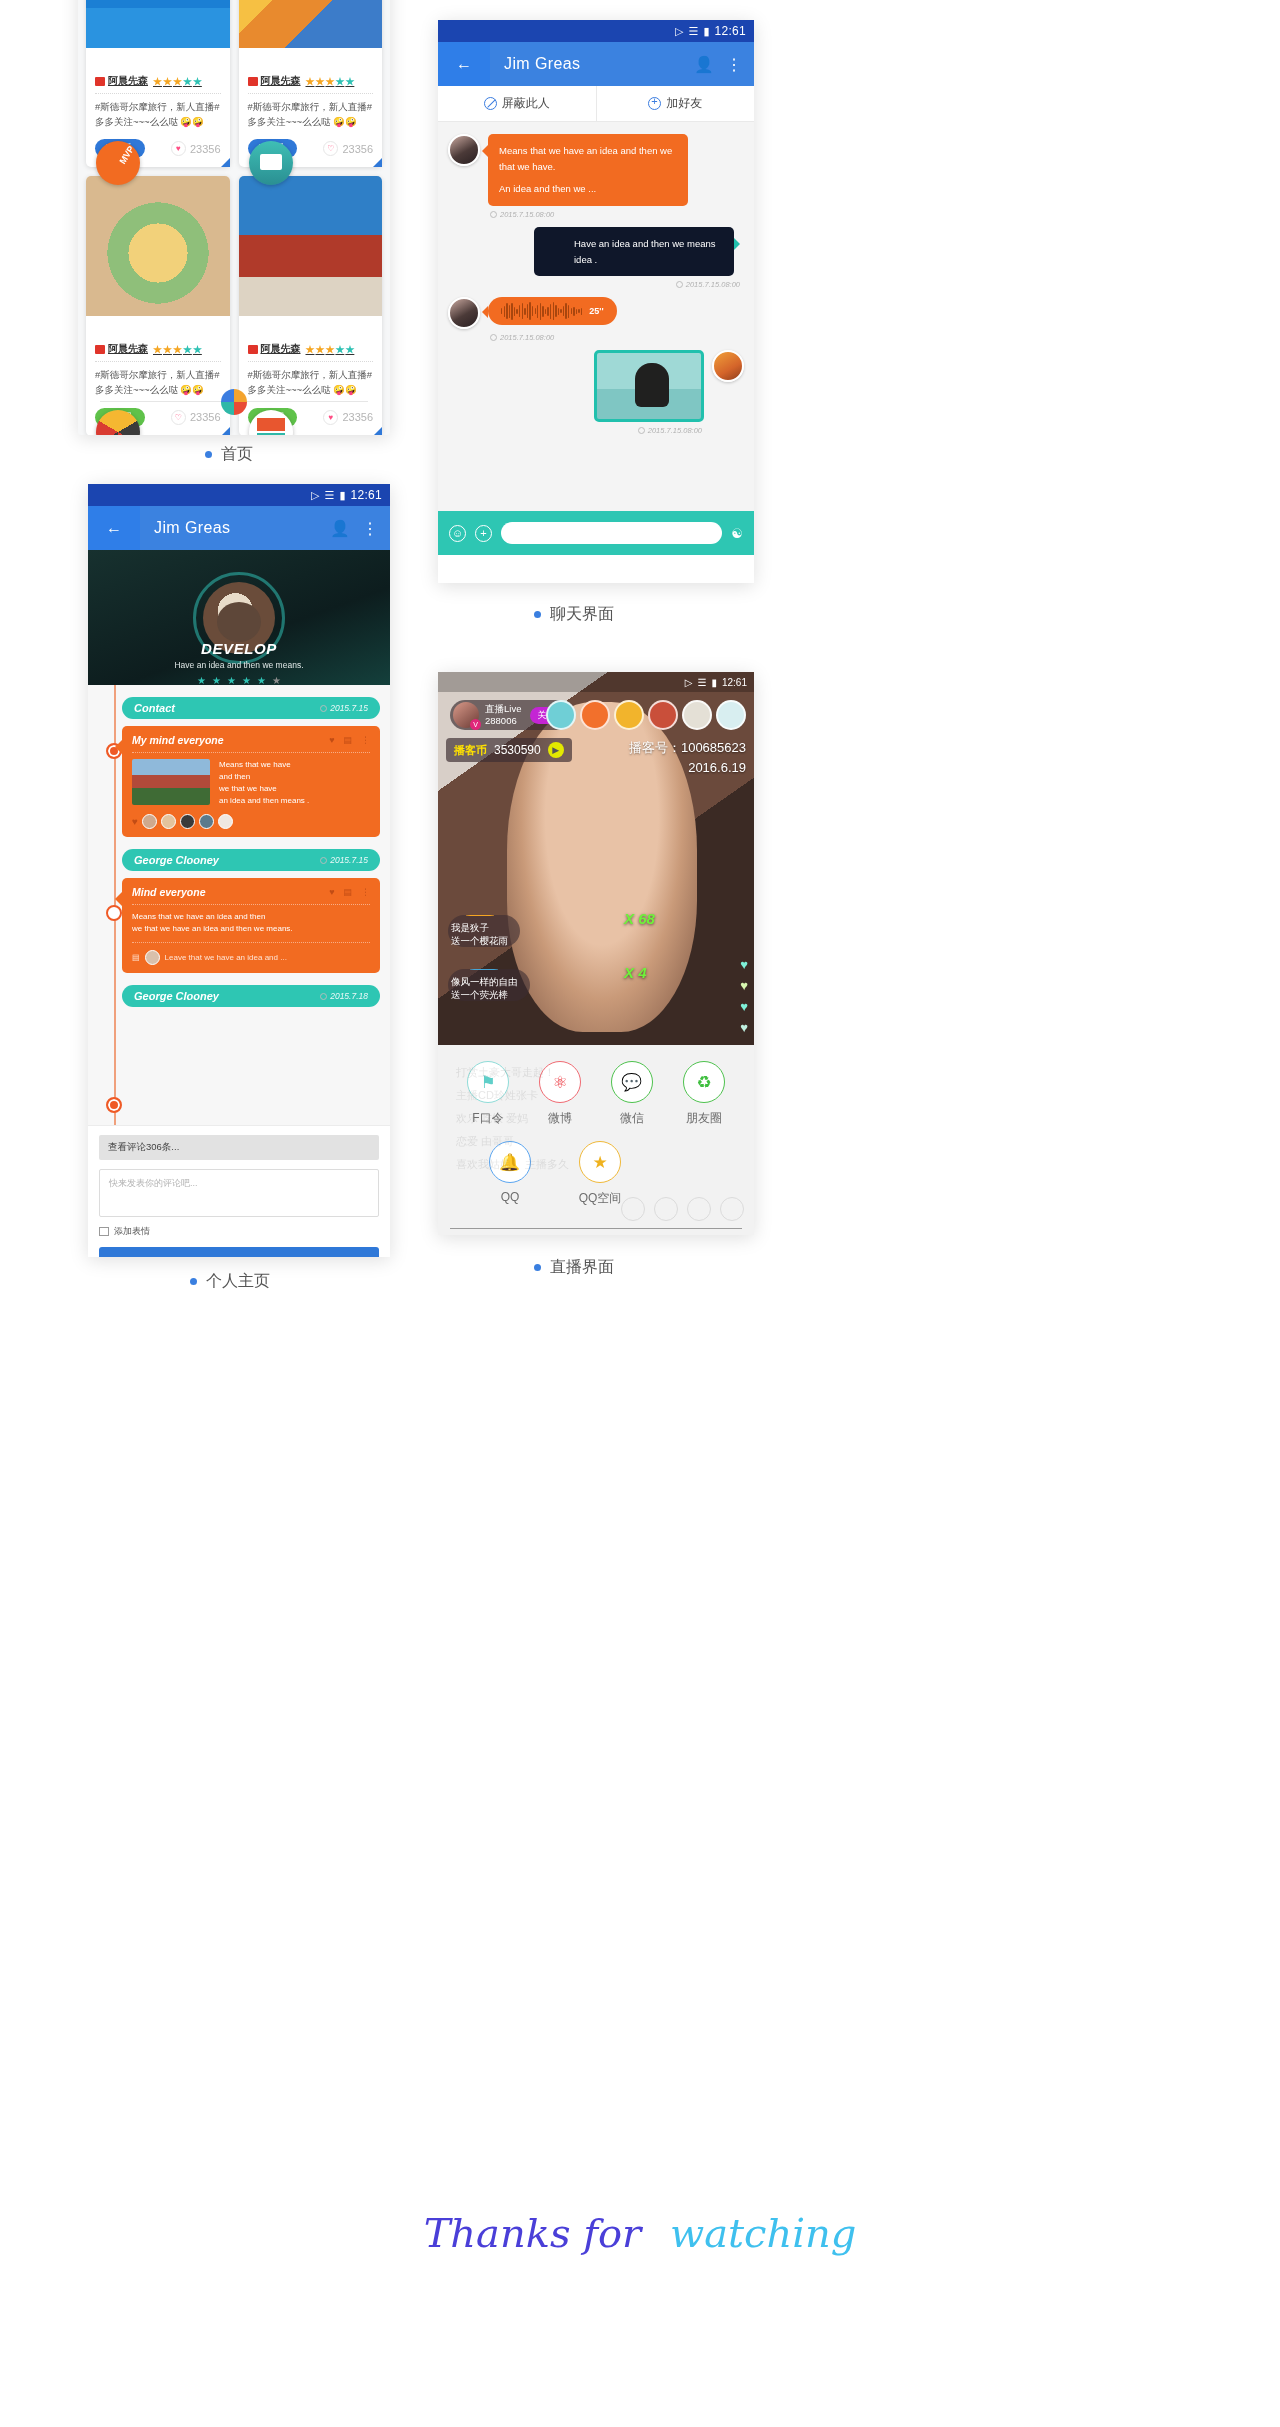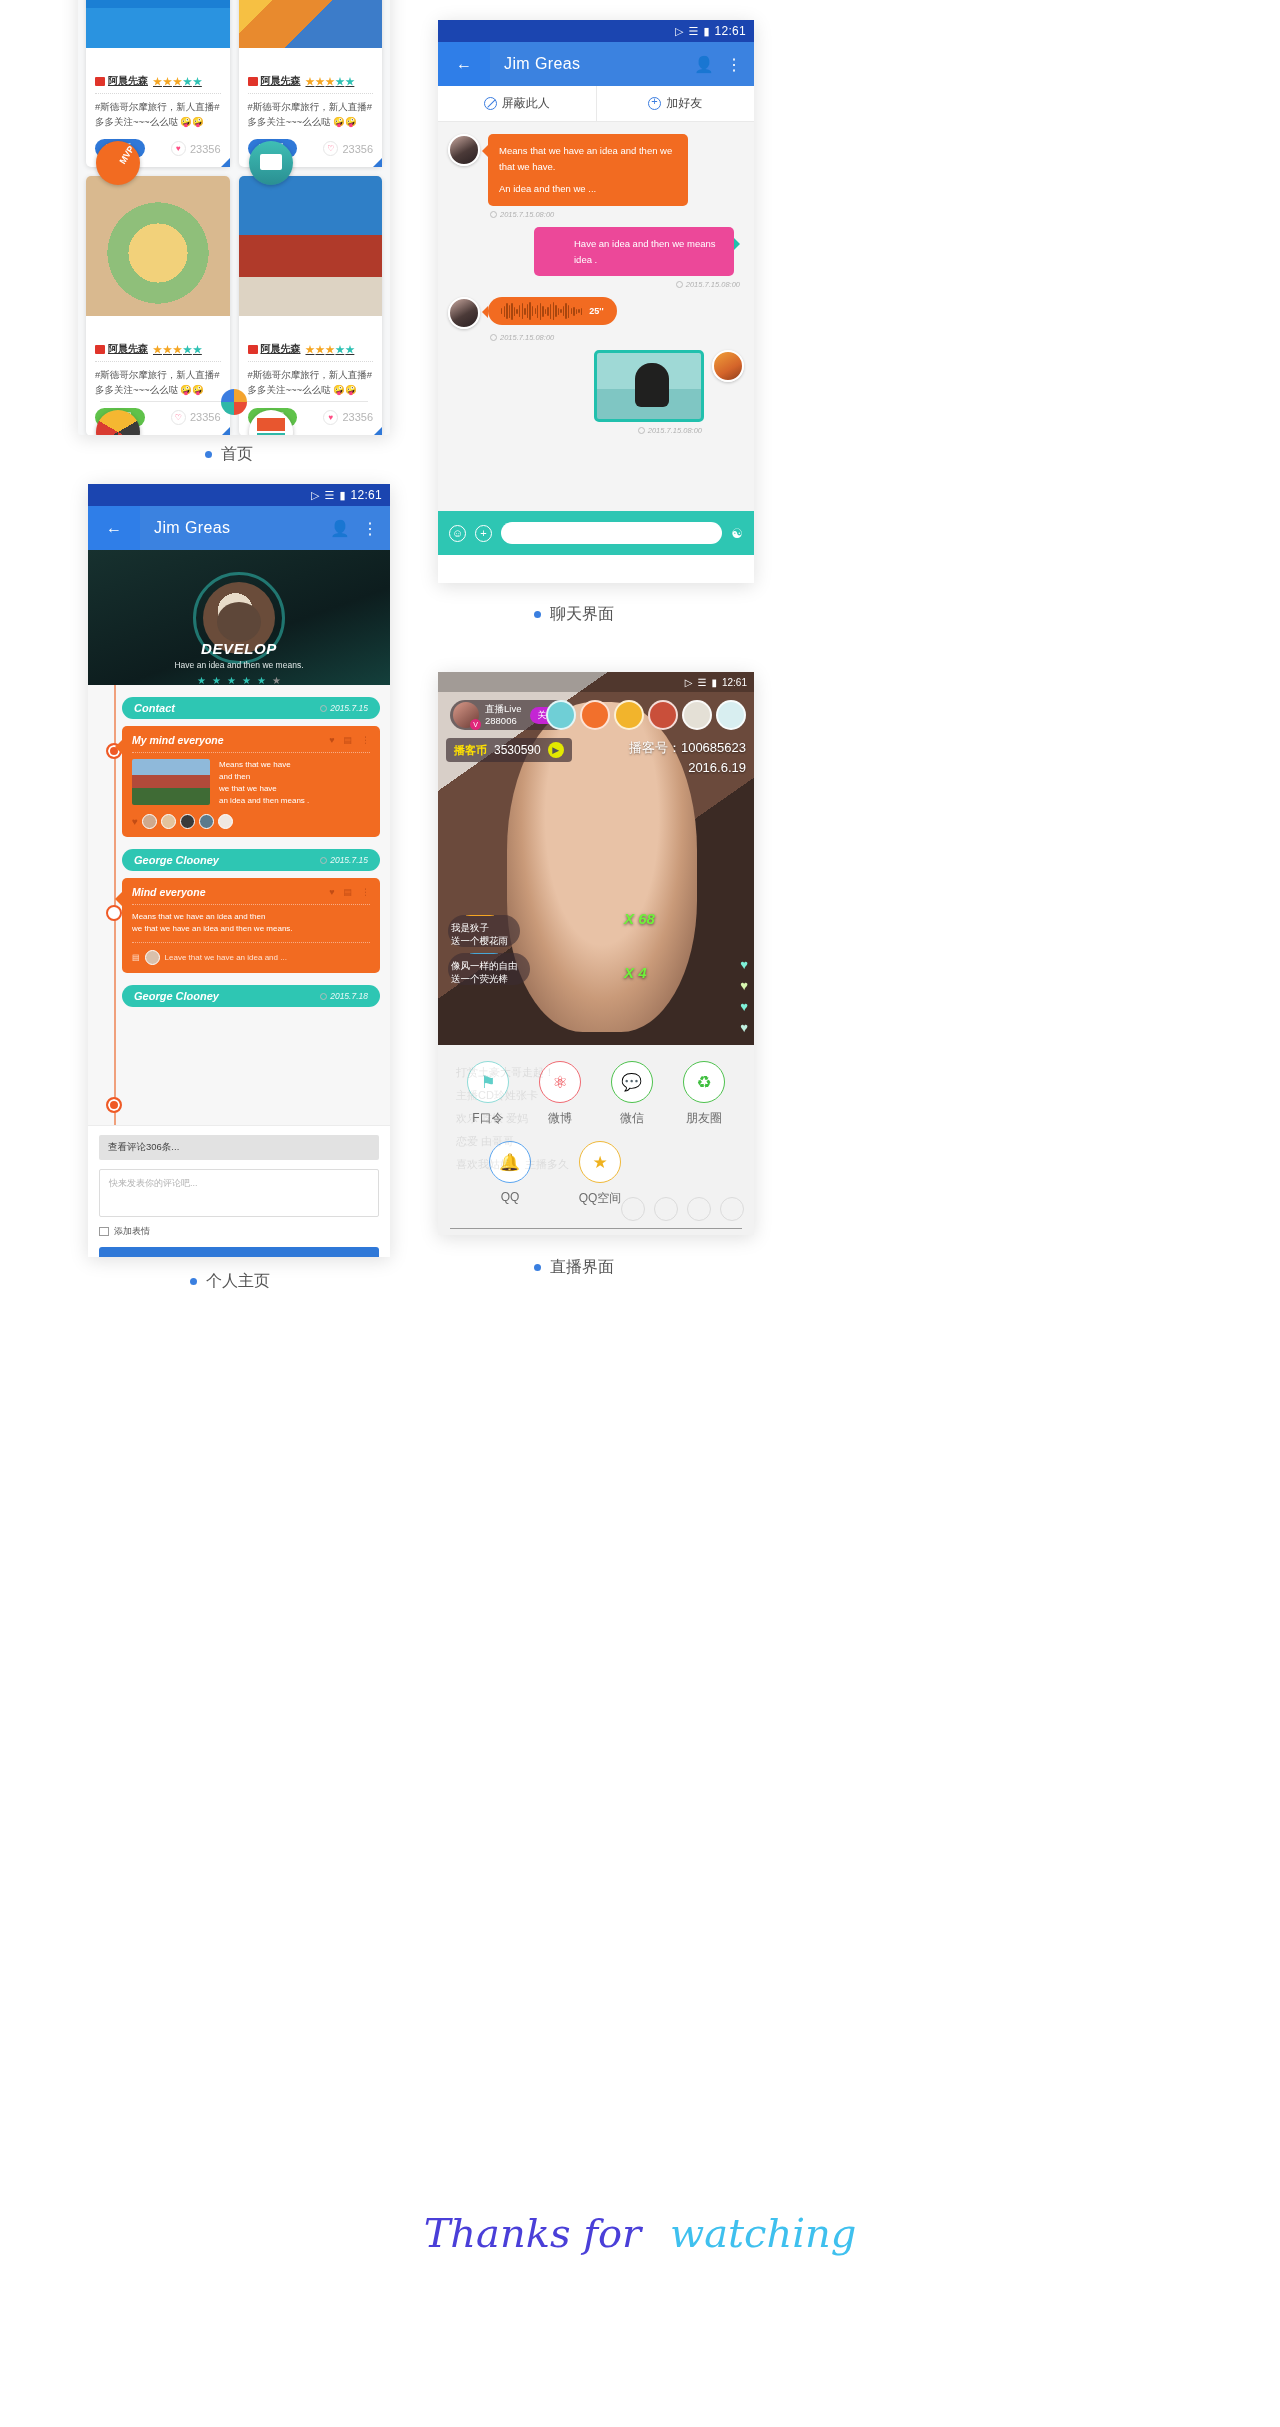--- a/index.html
+++ b/index.html
@@ -90,21 +90,21 @@
   .circ-ico.slash::after{content:"";position:absolute;left:1px;top:5px;width:11px;height:1px;background:#3b7de0;transform:rotate(-45deg);}
   .circ-ico.plus::after{content:"+";position:absolute;left:2px;top:-3px;font-size:11px;color:#3b7de0;line-height:13px;}
   .chatbody{background:#f4f4f4;height:389px;padding:12px 10px;position:relative;overflow:hidden;}
   .msg{display:flex;gap:8px;margin-bottom:4px;}
   .msg.out{justify-content:flex-end;}
   .ava{width:32px;height:32px;border-radius:50%;border:2px solid #fff;box-shadow:0 1px 3px rgba(0,0,0,.2);flex:none;
        background:linear-gradient(150deg,#caa9a0,#4b3a38 55%,#2a2022);}
   .ava.b{background:linear-gradient(150deg,#f1a03a,#d4642a 60%,#8c3d1c);}
   .bub{border-radius:5px;padding:9px 11px;font-size:9.5px;line-height:1.65;color:#fff;position:relative;max-width:200px;}
   .bub.orange{background:#f26b21;}
-  .bub.teal{background:#ec4899;padding-left:40px;}
+  .bub.teal{background:#0f172a;padding-left:40px;}
   .bub.orange::before{content:"";position:absolute;left:-6px;top:11px;border:6px solid transparent;border-right-color:#f26b21;border-left:0;}
   .bub.teal::before{content:"";position:absolute;right:-6px;top:11px;border:6px solid transparent;border-left-color:#21c0ad;border-right:0;}
   .tstamp{font-size:7.5px;color:#b0b0b0;font-style:italic;display:flex;align-items:center;gap:3px;margin:2px 0 8px;}
   .tstamp.out{justify-content:flex-end;}
   .clk{width:7px;height:7px;border:1px solid #bdbdbd;border-radius:50%;display:inline-block;}
   .voice{background:#f26b21;border-radius:16px;height:28px;display:flex;align-items:center;gap:7px;padding:0 13px;position:relative;}
   .voice::before{content:"";position:absolute;left:-6px;top:9px;border:6px solid transparent;border-right-color:#f26b21;border-left:0;}
   .wave{display:flex;align-items:center;gap:1.2px;height:18px;}
   .wave span{width:1.4px;background:rgba(110,40,0,.55);border-radius:1px;}
   .vlen{color:#fff;font-size:9px;font-weight:bold;}
@@ -620,21 +620,21 @@
 
       <div class="lv-gift" style="bottom:98px">
         <span class="ga"></span>
         <span class="gt">
           <b>我是狄子</b>
           <b>送一个樱花雨</b>
         </span>
       </div>
       <span class="lv-mult" style="left:186px;bottom:118px">X 68</span>
 
-      <div class="lv-gift" style="bottom:60px">
+      <div class="lv-gift" style="bottom:44px">
         <span class="ga" style="background:#46a6d6"></span>
         <span class="gt">
           <b>像风一样的自由</b>
           <b>送一个荧光棒</b>
         </span>
       </div>
       <span class="lv-mult" style="left:186px;bottom:64px">X 4</span>
 
       <div class="lv-hearts">
         <span>♥</span>

